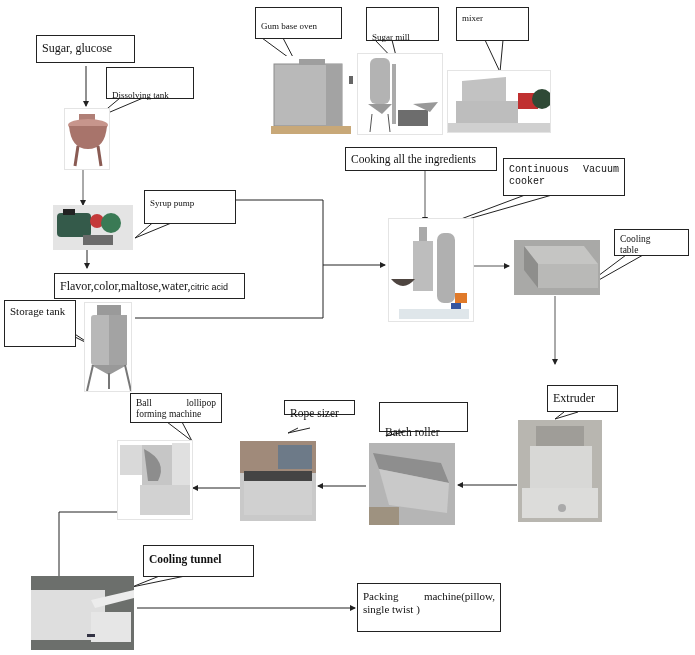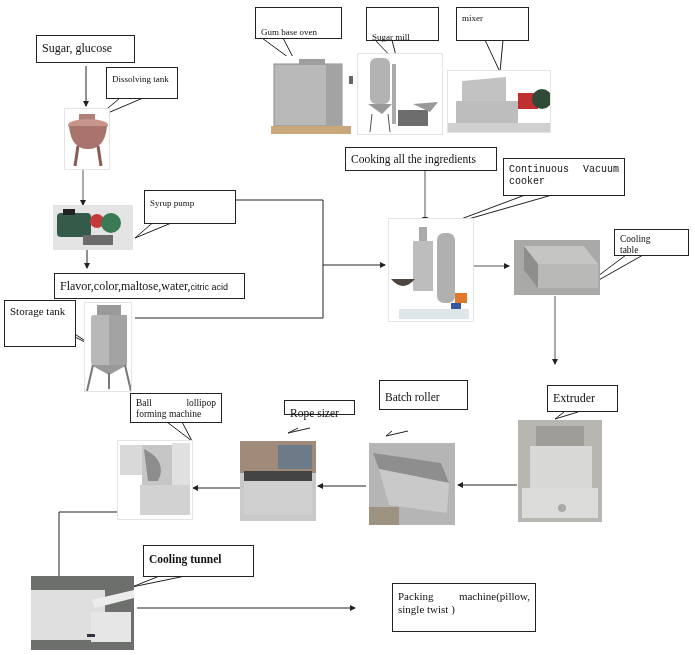--- a/index.html
+++ b/index.html
@@ -57,23 +57,23 @@
   <polyline points="626,255 574,294 643,255" fill="#fff" stroke="#222" stroke-width="1"></polyline>
   <polyline points="564,412 555,419 578,412" fill="#fff" stroke="#222" stroke-width="1"></polyline>
   <polyline points="392,431 386,436 408,431" fill="#fff" stroke="#222" stroke-width="1"></polyline>
   <polyline points="298,428 288,433 310,428" fill="#fff" stroke="#222" stroke-width="1"></polyline>
   <polyline points="167,422 192,441 182,422" fill="#fff" stroke="#222" stroke-width="1"></polyline>
   <polyline points="162,575 132,587 190,575" fill="#fff" stroke="#222" stroke-width="1"></polyline>
 </svg>
 
 <div class="box" style="left:36px;top:35px;width:99px;height:28px;padding-top:6px;">Sugar, glucose</div>
 
-<div class="box" style="left:106px;top:67px;width:72px;height:32px;font-size:9px;padding-top:5px;">Dissolving tank</div>
-
-<div class="box" style="left:255px;top:7px;width:87px;height:32px;font-size:9px;padding-top:18px;">Gum base oven</div>
+<div class="box" style="left:106px;top:67px;width:88px;height:32px;font-size:9px;padding-top:21px;">Dissolving tank</div>
+
+<div class="box" style="left:255px;top:7px;width:87px;height:32px;font-size:9px;padding-top:12px;">Gum base oven</div>
 
 <div class="box" style="left:366px;top:7px;width:73px;height:34px;font-size:9px;padding-top:23px;">Sugar mill</div>
 
 <div class="box" style="left:456px;top:7px;width:73px;height:34px;font-size:9px;padding-top:4px;">mixer</div>
 
 <div class="box" style="left:144px;top:190px;width:92px;height:34px;font-size:9px;padding-top:6px;">Syrup pump</div>
 
 <div class="box" style="left:54px;top:273px;width:191px;height:26px;padding-top:6px;white-space:nowrap;">
   <span>Flavor,color,maltose,water,</span><span class="small-sans">citric acid</span>
 </div>
@@ -84,32 +84,32 @@
 
 <div class="box sans" style="left:503px;top:158px;width:122px;height:38px;padding-top:5px;">
   <div class="justify">Continuous Vacuum</div>
   <div>cooker</div>
 </div>
 
 <div class="box" style="left:614px;top:229px;width:75px;height:27px;font-size:9.5px;line-height:11px;padding-top:4px;padding-right:30px;">Cooling table</div>
 
 <div class="box" style="left:547px;top:385px;width:71px;height:27px;padding-top:6px;">Extruder</div>
 
-<div class="box" style="left:379px;top:380px;width:89px;height:30px;padding-top:10px;font-size:11.5px;">Batch roller</div>
+<div class="box" style="left:379px;top:402px;width:89px;height:30px;padding-top:23px;font-size:11.5px;">Batch roller</div>
 
 <div class="box" style="left:284px;top:400px;width:71px;height:15px;padding-top:6px;font-size:11.5px;">Rope sizer</div>
 
 <div class="box" style="left:130px;top:393px;width:92px;height:30px;font-size:9.5px;line-height:11px;padding-top:4px;">
   <div class="justify">Ball lollipop</div>
   <div>forming machine</div>
 </div>
 
 <div class="box" style="left:143px;top:545px;width:111px;height:32px;padding-top:7px;font-size:11.5px;font-weight:bold;">Cooling tunnel</div>
 
-<div class="box" style="left:357px;top:583px;width:144px;height:49px;padding-top:6px;font-size:11px;margin-left:35px;">
+<div class="box" style="left:357px;top:583px;width:144px;height:49px;padding-top:6px;font-size:11px;">
   <div class="justify">Packing machine(pillow,</div>
   <div>single twist )</div>
 </div>
 
 <div class="photo" style="left:64px;top:108px;width:46px;height:62px;">
   <svg width="46" height="62">
     <rect x="14" y="5" width="16" height="8" fill="#b07f76"></rect>
     <ellipse cx="23" cy="16" rx="20" ry="6" fill="#c7958c"></ellipse>
     <path d="M4,17 Q6,40 23,40 Q40,40 42,17 Z" fill="#a8746b"></path>
     <line x1="13" y1="37" x2="10" y2="57" stroke="#8a5b53" stroke-width="3"></line>

